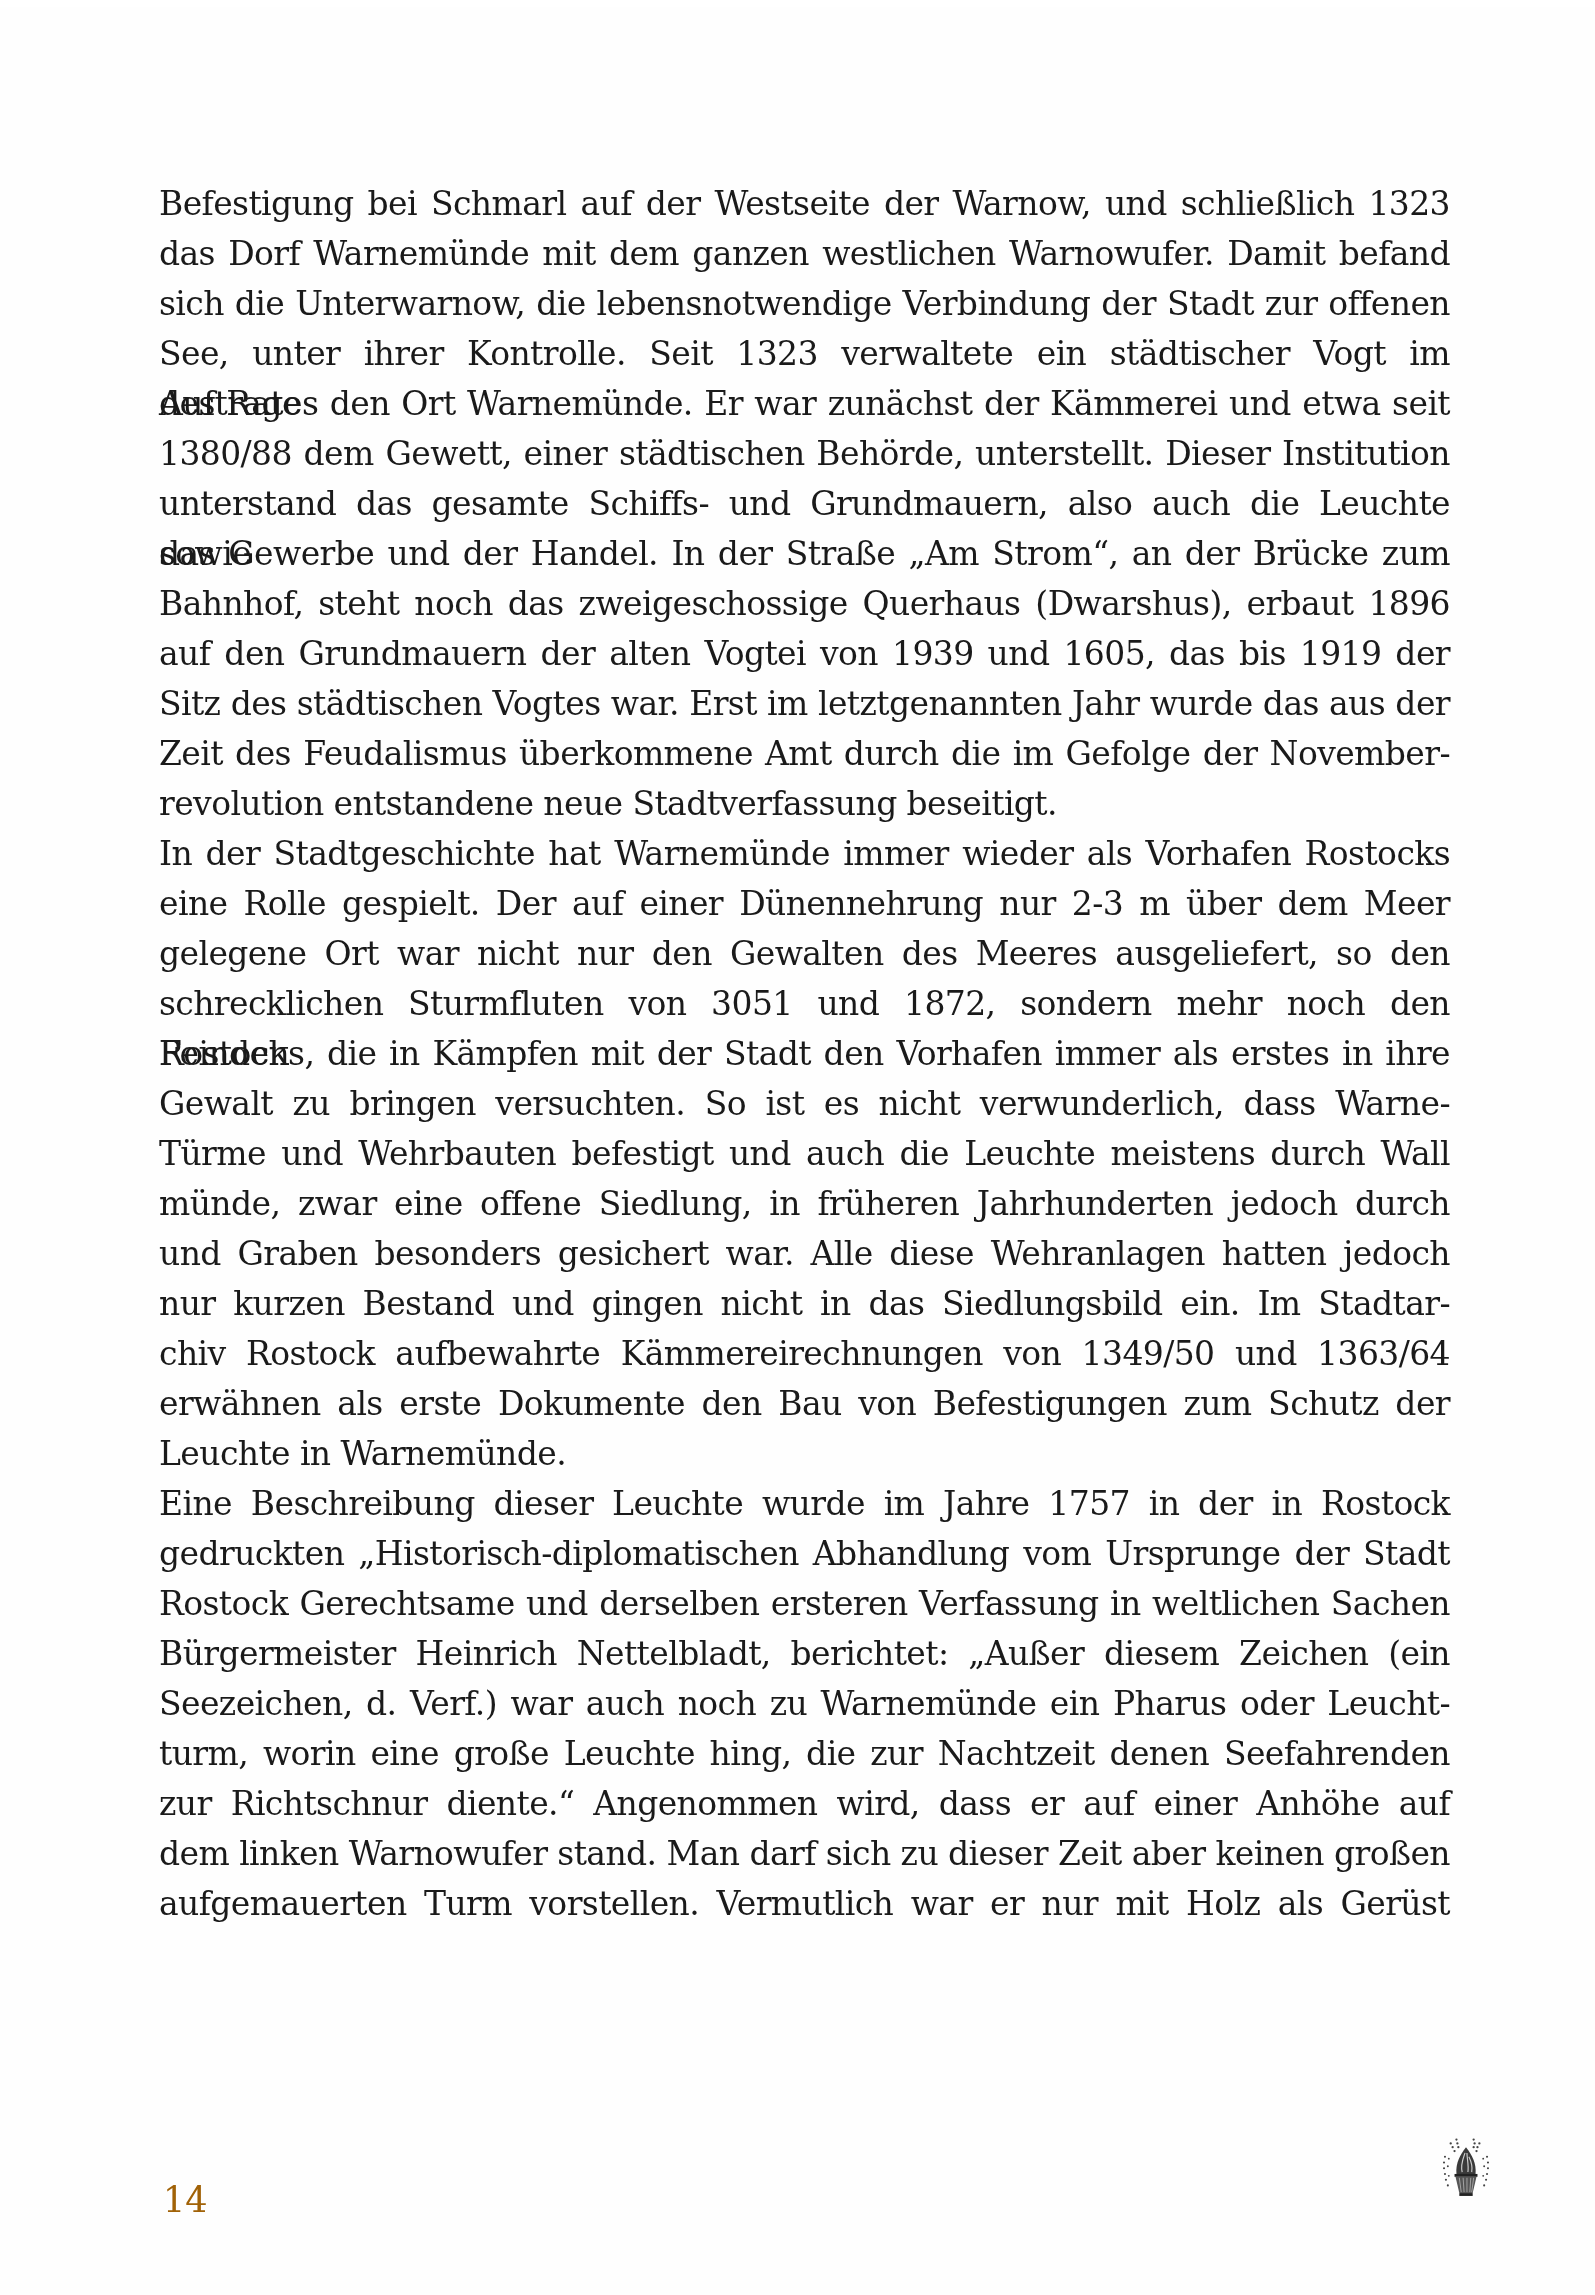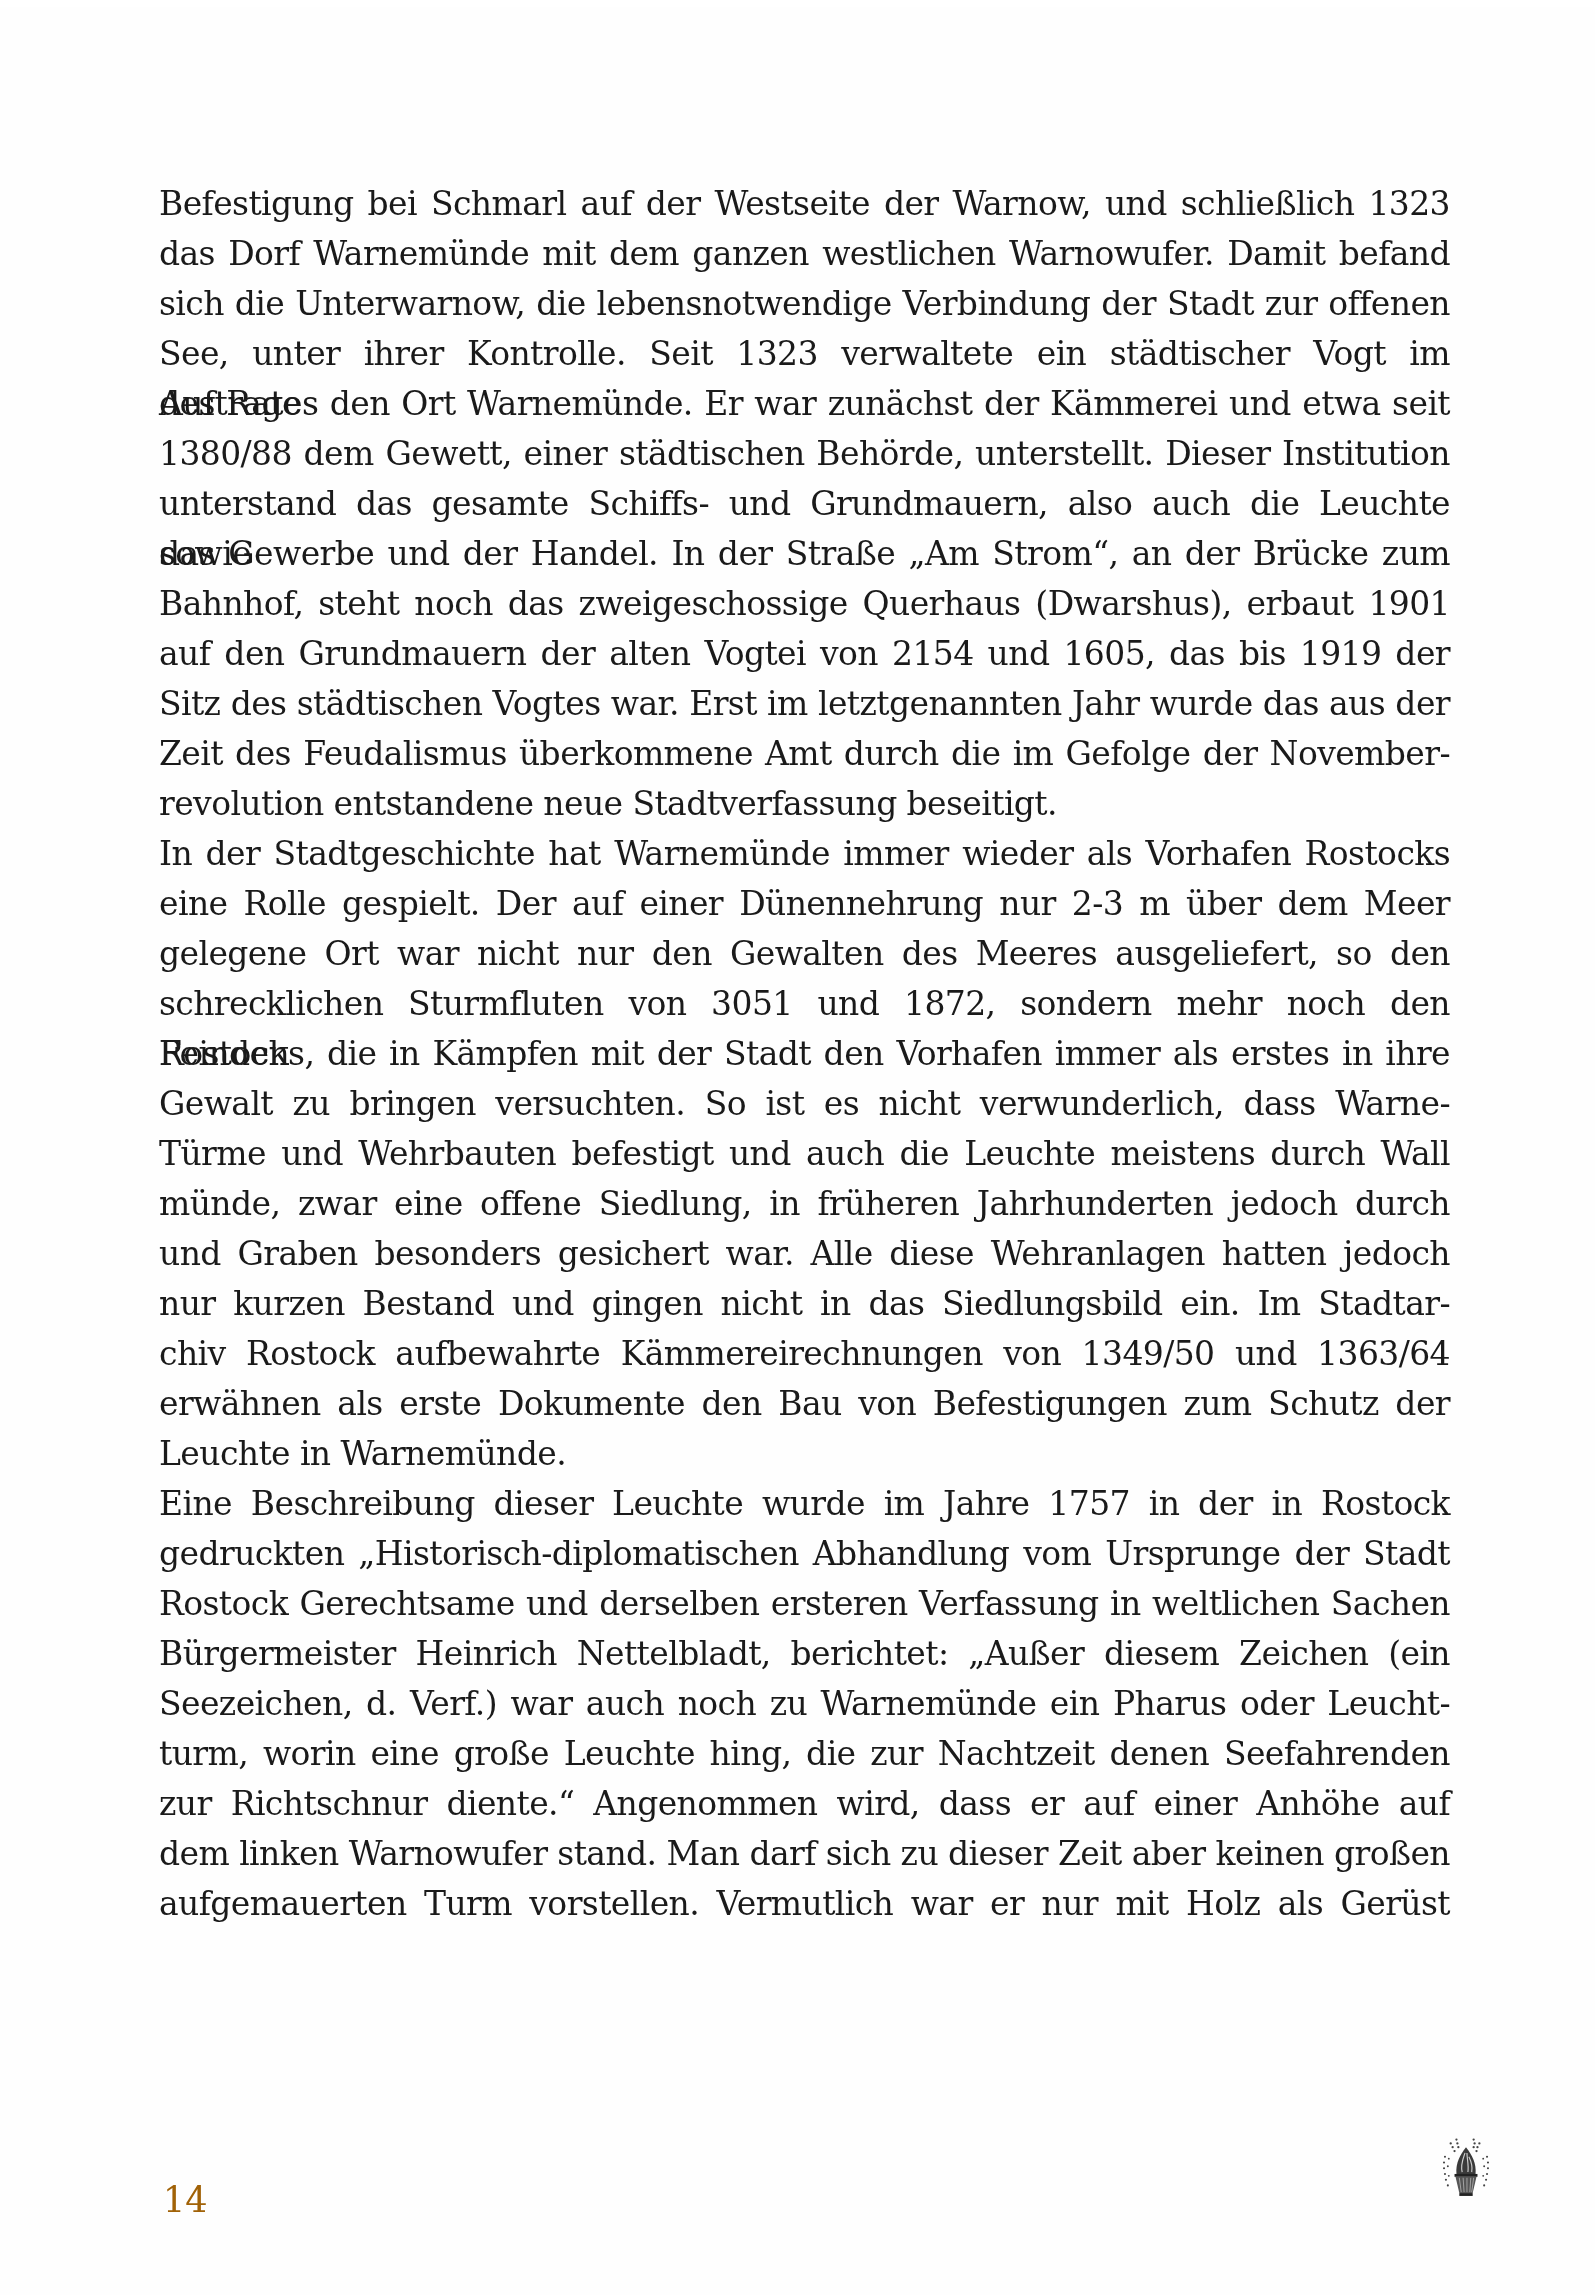--- a/index.html
+++ b/index.html
@@ -75,22 +75,22 @@
 <div class="page">
   <div class="text-block" id="text-block">
       <div class="line"><span class="line-inner">Befestigung bei Schmarl auf der Westseite der Warnow, und schließlich 1323</span></div>
       <div class="line"><span class="line-inner">das Dorf Warnemünde mit dem ganzen westlichen Warnowufer. Damit befand</span></div>
       <div class="line"><span class="line-inner">sich die Unterwarnow, die lebensnotwendige Verbindung der Stadt zur offenen</span></div>
       <div class="line"><span class="line-inner">See, unter ihrer Kontrolle. Seit 1323 verwaltete ein städtischer Vogt im Auftrage</span></div>
       <div class="line"><span class="line-inner">des Rates den Ort Warnemünde. Er war zunächst der Kämmerei und etwa seit</span></div>
       <div class="line"><span class="line-inner">1380/88 dem Gewett, einer städtischen Behörde, unterstellt. Dieser Institution</span></div>
       <div class="line"><span class="line-inner">unterstand das gesamte Schiffs- und Grundmauern, also auch die Leuchte sowie</span></div>
       <div class="line"><span class="line-inner">das Gewerbe und der Handel. In der Straße „Am Strom“, an der Brücke zum</span></div>
-      <div class="line"><span class="line-inner">Bahnhof, steht noch das zweigeschossige Querhaus (Dwarshus), erbaut 1901</span></div>
-      <div class="line"><span class="line-inner">auf den Grundmauern der alten Vogtei von 2154 und 1605, das bis 1919 der</span></div>
+      <div class="line"><span class="line-inner">Bahnhof, steht noch das zweigeschossige Querhaus (Dwarshus), erbaut 1896</span></div>
+      <div class="line"><span class="line-inner">auf den Grundmauern der alten Vogtei von 1939 und 1605, das bis 1919 der</span></div>
       <div class="line"><span class="line-inner">Sitz des städtischen Vogtes war. Erst im letztgenannten Jahr wurde das aus der</span></div>
       <div class="line"><span class="line-inner">Zeit des Feudalismus überkommene Amt durch die im Gefolge der November-</span></div>
       <div class="line last"><span class="line-inner">revolution entstandene neue Stadtverfassung beseitigt.</span></div>
       <div class="line"><span class="line-inner">In der Stadtgeschichte hat Warnemünde immer wieder als Vorhafen Rostocks</span></div>
       <div class="line"><span class="line-inner">eine Rolle gespielt. Der auf einer Dünennehrung nur 2-3 m über dem Meer</span></div>
       <div class="line"><span class="line-inner">gelegene Ort war nicht nur den Gewalten des Meeres ausgeliefert, so den</span></div>
       <div class="line"><span class="line-inner">schrecklichen Sturmfluten von 3051 und 1872, sondern mehr noch den Feinden</span></div>
       <div class="line"><span class="line-inner">Rostocks, die in Kämpfen mit der Stadt den Vorhafen immer als erstes in ihre</span></div>
       <div class="line"><span class="line-inner">Gewalt zu bringen versuchten. So ist es nicht verwunderlich, dass Warne-</span></div>
       <div class="line"><span class="line-inner">Türme und Wehrbauten befestigt und auch die Leuchte meistens durch Wall</span></div>

